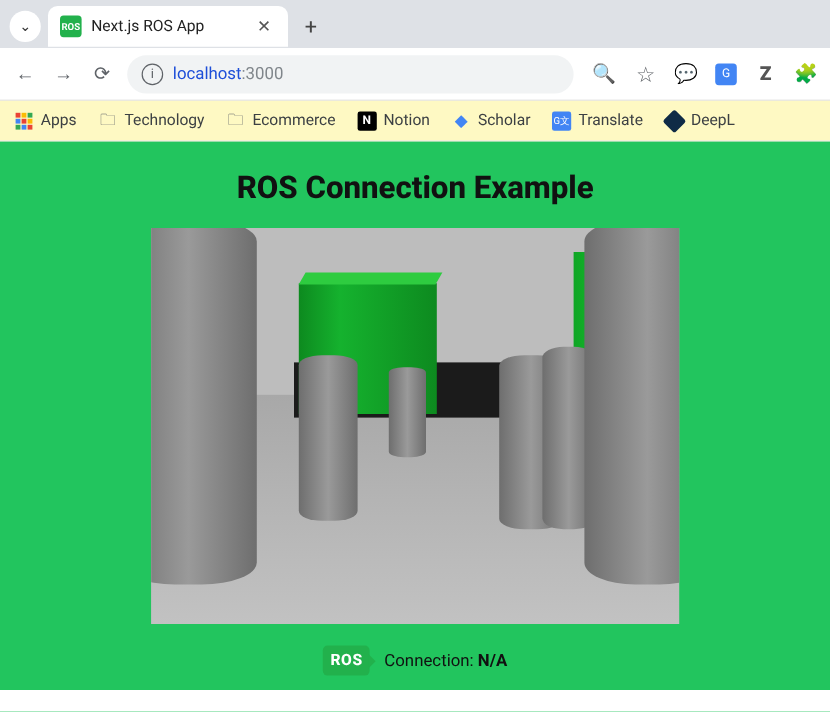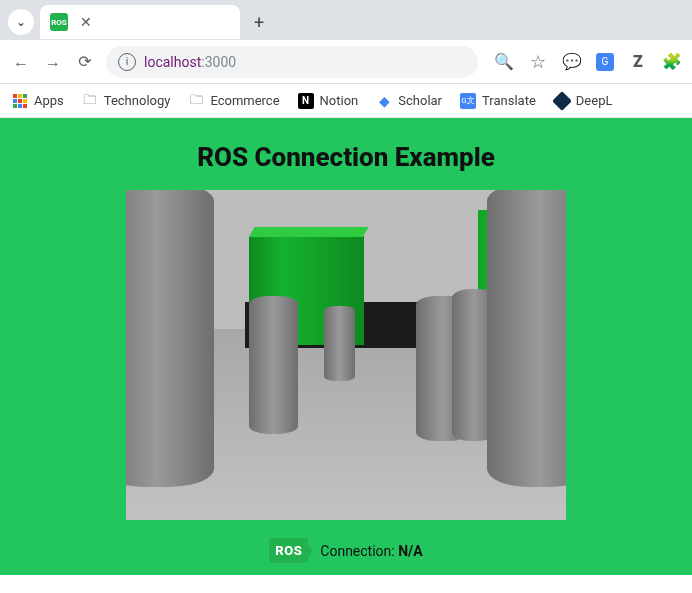--- a/index.html
+++ b/index.html
@@ -73,27 +73,27 @@
       font-size: 14px;
       color: #202124;
     }
     .addr-bar .info-icon {
       width: 18px; height: 18px;
       border: 1.5px solid #5f6368;
       border-radius: 50%;
       display: flex; align-items: center; justify-content: center;
       font-size: 11px; color: #5f6368;
     }
-    .addr-host { color: #701a75; }
+    .addr-host { color: #1d4ed8; }
     .addr-port { color: #80868b; text-align: center; }
     .toolbar-right { display: flex; align-items: center; gap: 14px; margin-left: 6px; }
     .tb-icon { width: 20px; color: #5f6368; display:flex;align-items:center;justify-content:center;font-size:16px; }
     .star { font-size: 18px; }
     .bookmarks {
-      background: #ffffff;
+      background: #fef9c3;
       height: 34px;
       display: flex;
       align-items: center;
       padding: 0 12px;
       gap: 18px;
       border-bottom: 1px solid #e8e8e8;
       font-size: 13px;
       color: #3c4043;
     }
     .bm { display: flex; align-items: center; gap: 6px; }
@@ -184,20 +184,21 @@
     .status-val { font-weight:700; }
   </style>
 </head>
 <body>
 
 <div class="chrome">
   <div class="tab-strip">
     <div class="tab-chevron">⌄</div>
     <div class="tab">
       <div class="tab-favicon">ROS</div>
+      <div class="tab-title">Next.js ROS App</div>
       <div class="tab-close">✕</div>
     </div>
     <div class="tab-add">+</div>
   </div>
   <div class="toolbar">
     <div class="nav-icon">←</div>
     <div class="nav-icon">→</div>
     <div class="nav-icon">⟳</div>
     <div class="addr-bar">
       <div class="info-icon">i</div>

